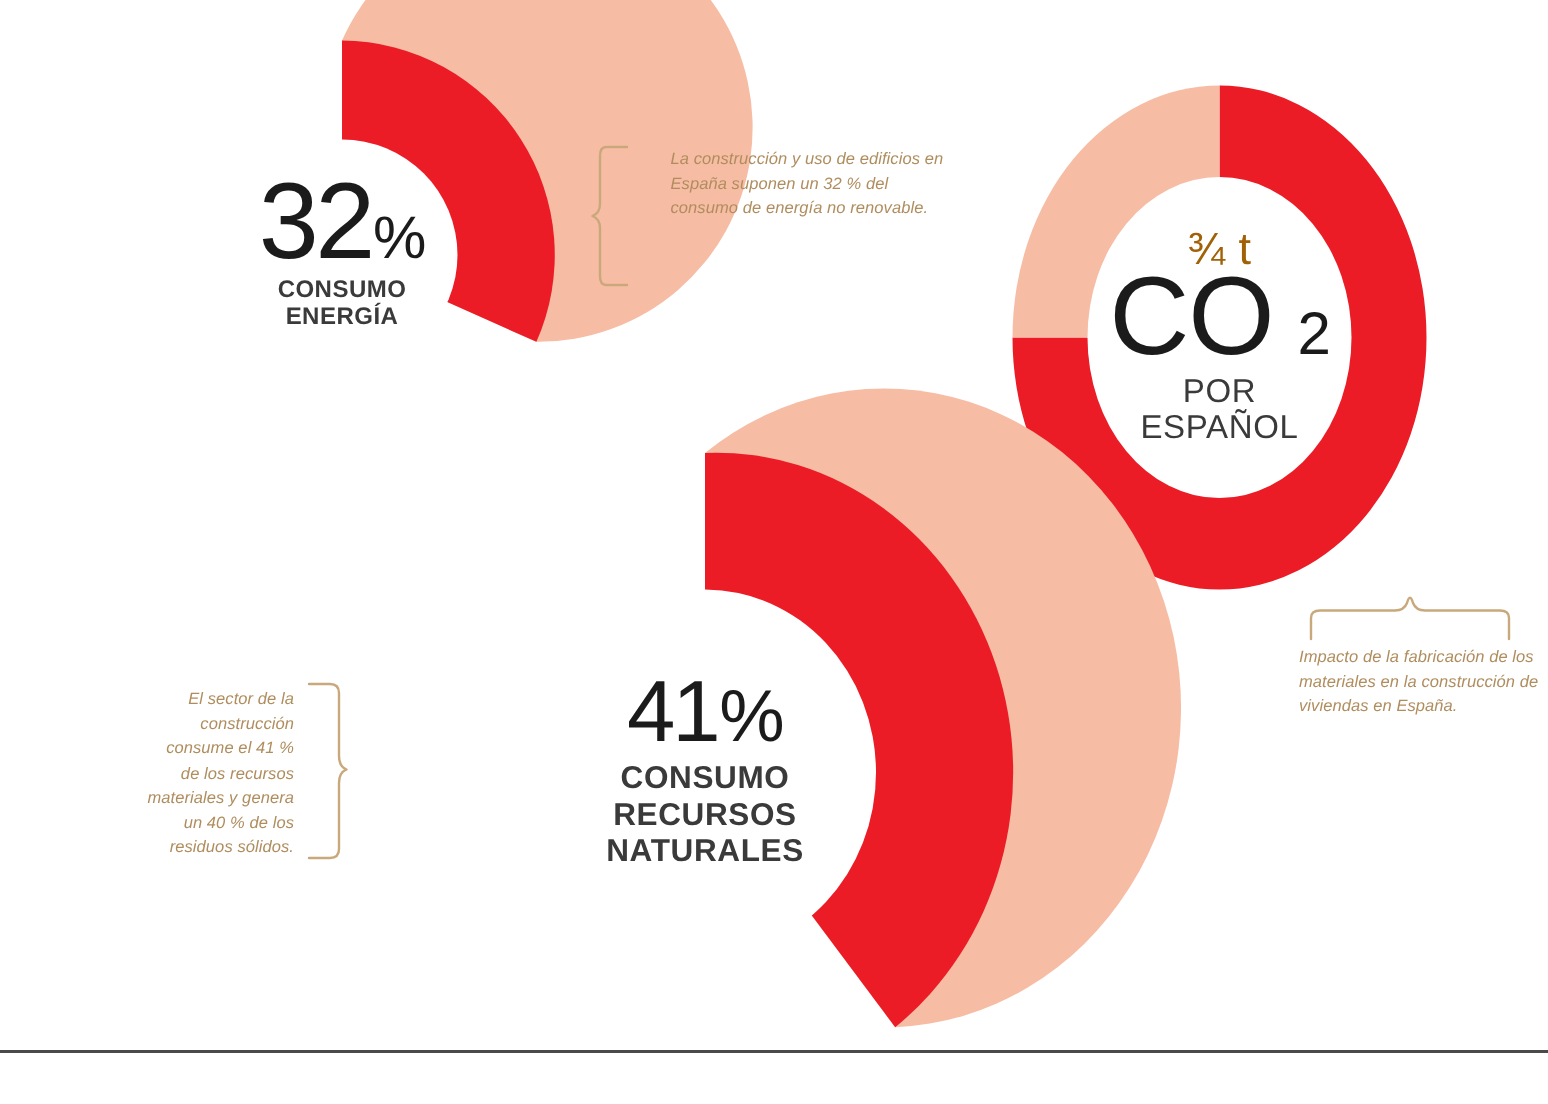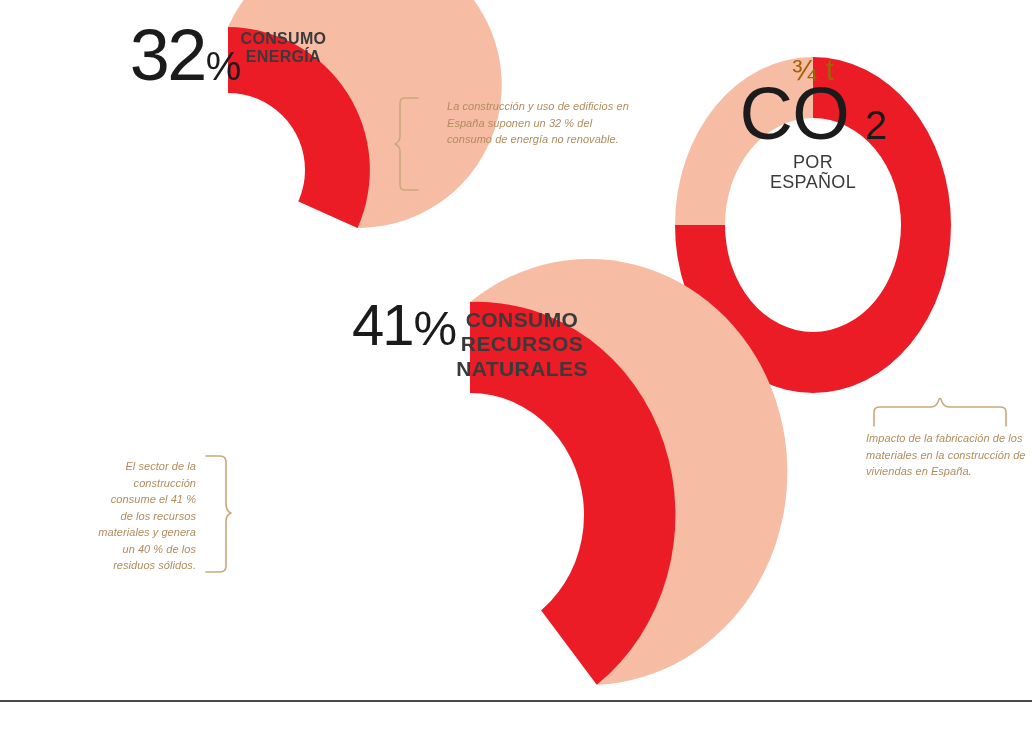--- a/index.html
+++ b/index.html
@@ -27,21 +27,22 @@
     overflow: visible;
   }
 
   .center-label {
     position: absolute;
     left: 0;
     top: 0;
     width: 100%;
     height: 100%;
     display: flex;
-    align-items: flex-start;
+    flex-direction: column;
+    align-items: center;
     justify-content: center;
     text-align: center;
     pointer-events: none;
   }
 
   .big-number {
     font-family: "Liberation Sans", sans-serif;
     color: #1b1b1b;
     font-weight: 400;
     letter-spacing: -0.02em;
@@ -100,21 +101,21 @@
     display: flex;
     align-items: baseline;
     line-height: 0.9;
     gap: 16px;
   }
   .co2-main .sub2 {
     font-size: 40px;
     line-height: 1;
   }
   .co2-por {
-    font-size: 18px;
+    font-size: 22px;
     color: #3a3a3a;
     letter-spacing: 0.02em;
     line-height: 1.12;
     margin-top: 4px;
     text-align: center;
   }
 
   
   .callout {
     position: absolute;

